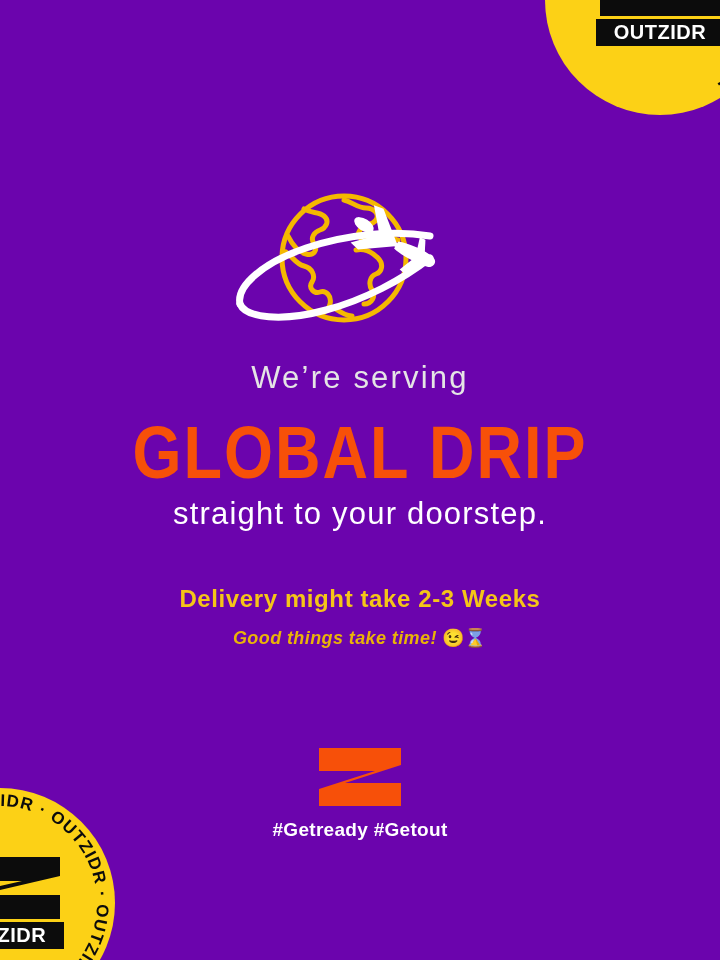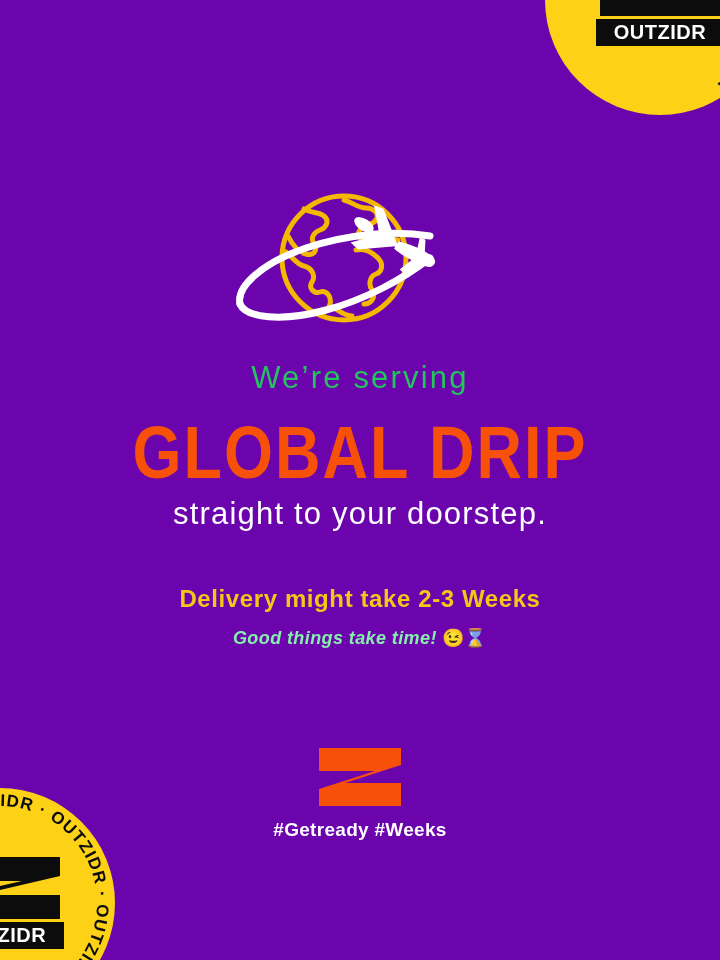--- a/index.html
+++ b/index.html
@@ -90,21 +90,21 @@
 
   
   .copy {
     position: absolute;
     left: 0;
     right: 0;
     top: 362px;
     text-align: center;
   }
   .line-serving {
-    color: #22c55e;
+    color: #e5e5e5;
     font-size: 31px;
     font-weight: 300;
     letter-spacing: 2.2px;
     line-height: 1;
     margin: 0;
   }
   .line-global {
     color: #F75009;
     font-size: 63px;
     font-weight: bold;
@@ -125,21 +125,21 @@
   }
   .line-delivery {
     color: #F5C518;
     font-size: 24px;
     font-weight: bold;
     letter-spacing: 0.6px;
     line-height: 1;
     margin: 58px 0 0;
   }
   .line-goodthings {
-    color: #86efac;
+    color: #eab308;
     font-size: 18px;
     font-weight: bold;
     font-style: italic;
     letter-spacing: 0.4px;
     line-height: 1;
     margin: 18px 0 0;
   }
   .emoji {
     font-style: normal;
     letter-spacing: 0;
@@ -212,21 +212,21 @@
     <p class="line-goodthings">
       <span>Good things take time!</span>
       <span class="emoji">😉⌛</span>
     </p>
   </div>
 
   <div class="footer-brand">
     <svg class="brand-z" viewBox="0 0 82 58" aria-hidden="true">
       <path d="M0 0 H82 V17 L26 35 H82 V58 H0 V41 L56 23 H0 Z" fill="#F75009"></path>
     </svg>
-    <p class="hashtags">#Getready #Weeks</p>
+    <p class="hashtags">#Getready #Getout</p>
   </div>
 
   <div class="sticker sticker-tr">
     <svg class="ring-text" viewBox="0 0 230 230" aria-hidden="true">
       <defs>
         <path id="ringpath-tr" d="M115,115 m-97,0 a97,97 0 1,1 194,0 a97,97 0 1,1 -194,0"></path>
       </defs>
       <text>
         <textPath href="#ringpath-tr" startOffset="0">OUTZIDR · OUTZIDR · OUTZIDR · OUTZIDR · </textPath>
       </text>

